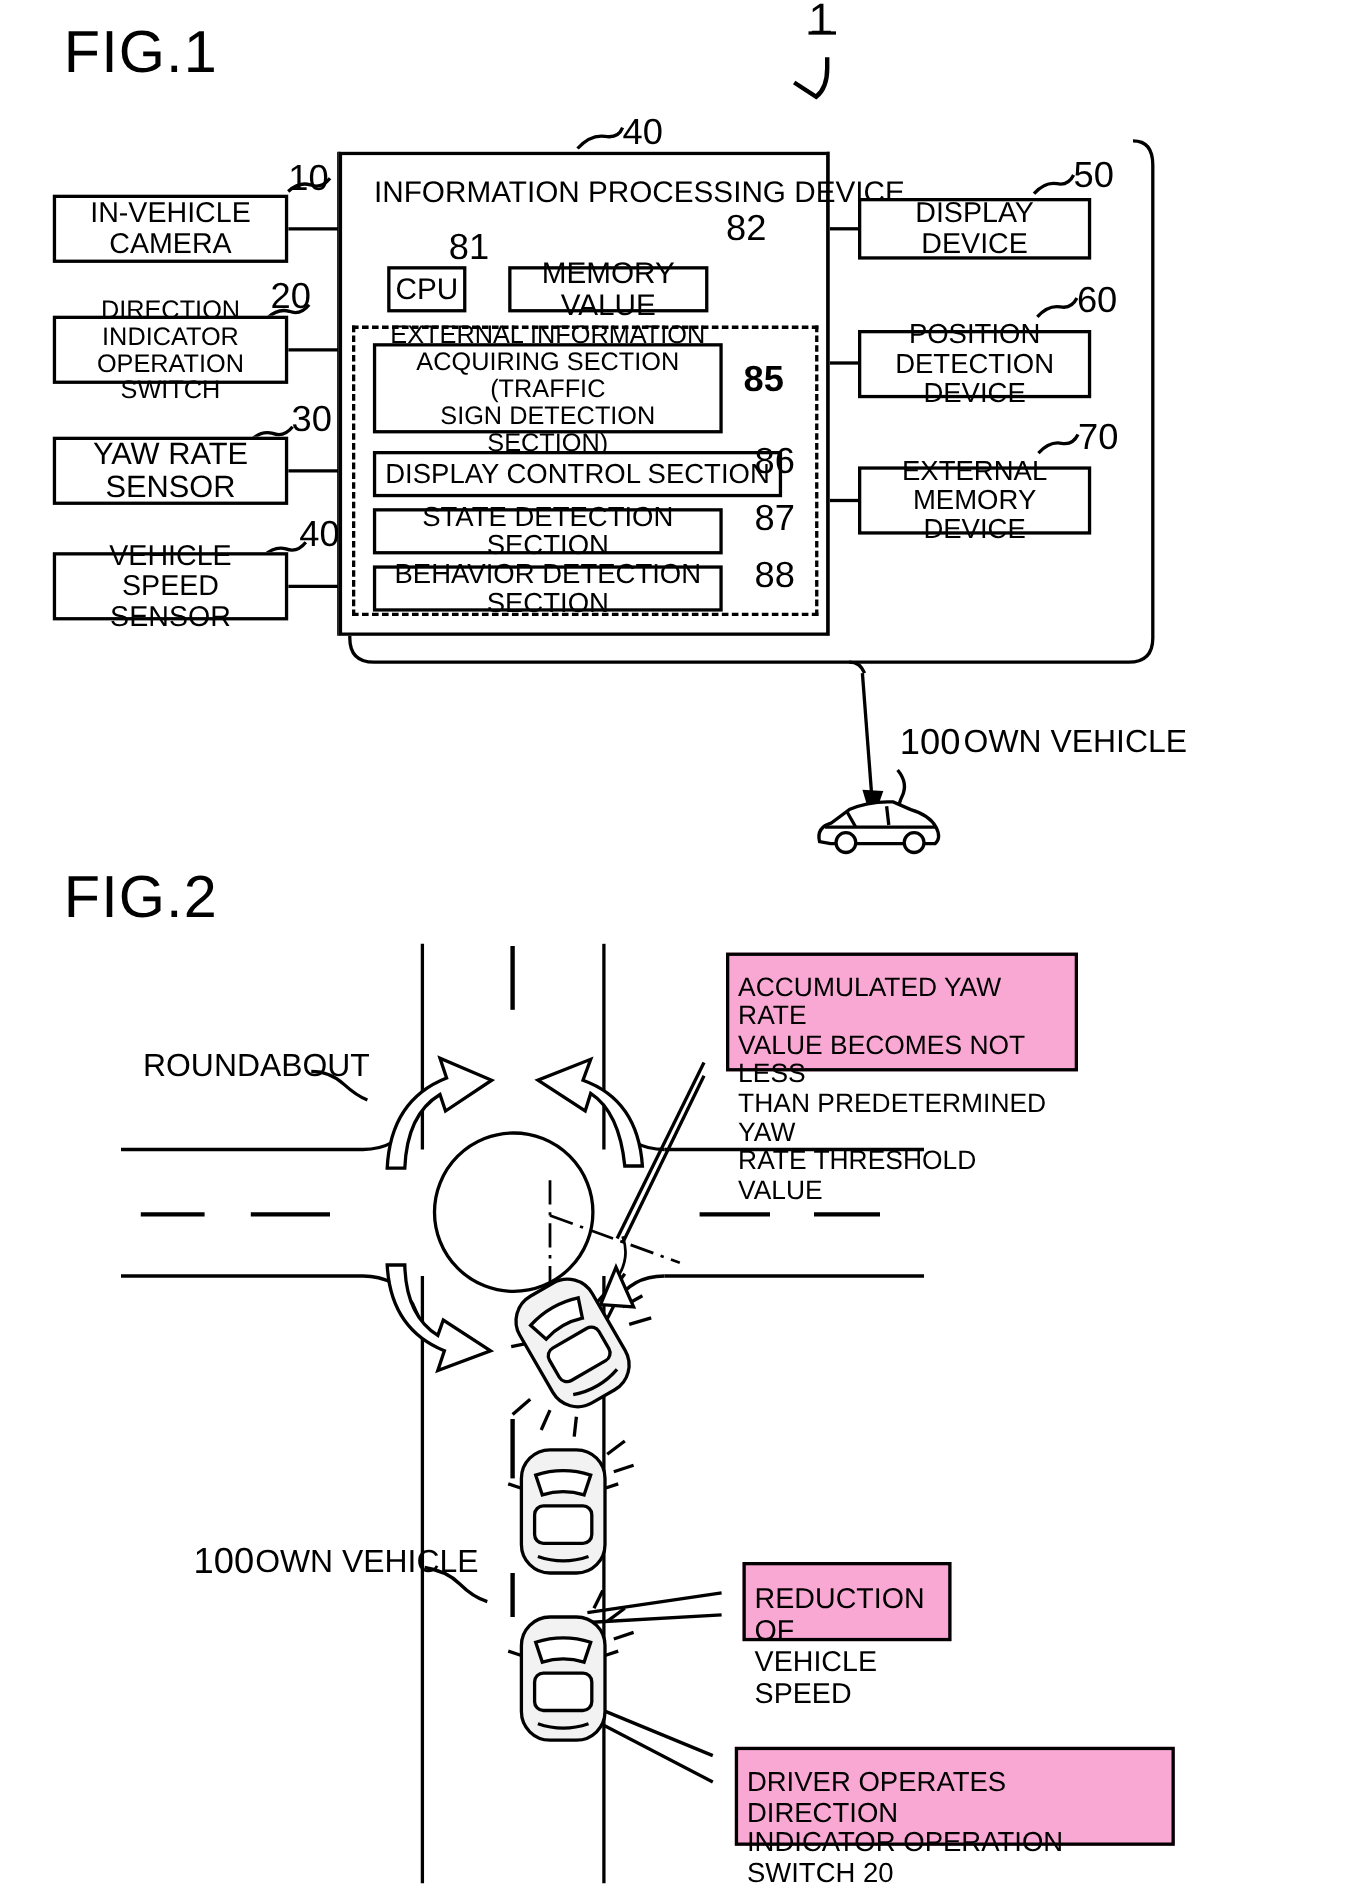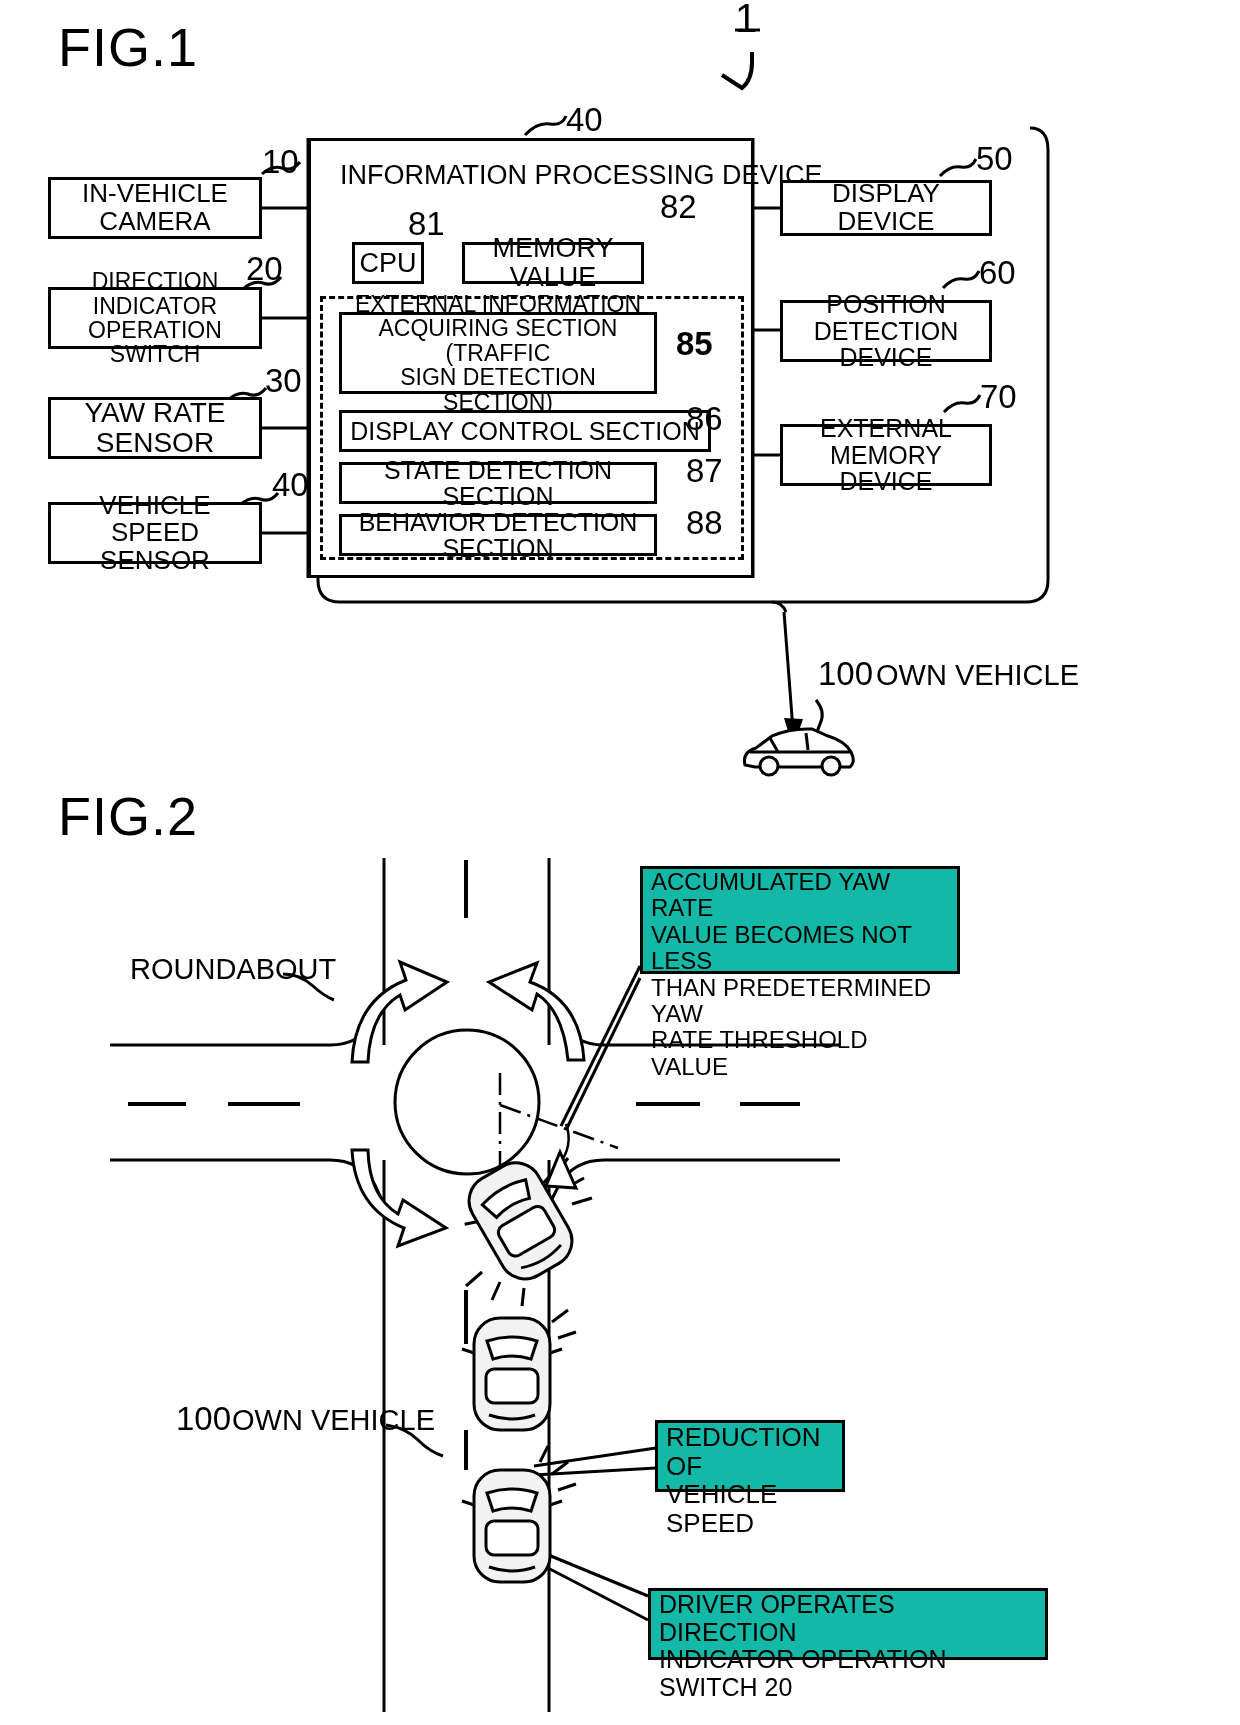--- a/index.html
+++ b/index.html
@@ -13,22 +13,22 @@
   .stage{position:absolute;left:0;top:0;width:1240px;height:1725px;}
   svg{position:absolute;left:0;top:0;}
 
   
   .bx{position:absolute;border:3px solid #000;background:#fff;
       display:flex;align-items:center;justify-content:center;text-align:center;
       box-sizing:border-box;line-height:1.06;}
   .bx span{display:block;padding:0 4px;}
   .lbl{position:absolute;font-size:31px;letter-spacing:0px;white-space:nowrap;}
   .ref{position:absolute;font-size:33px;font-weight:400;}
-  .callout{position:absolute;border:3px solid #000;background:#14b8a6;
-           box-sizing:border-box;padding:0 8px;line-height:1.1;font-size:25px;}
+  .callout{position:absolute;border:3px solid #000;background:#f9a8d4;
+           box-sizing:border-box;padding:16px 8px;line-height:1.1;font-size:25px;margin-left:20px;}
 </style>
 </head>
 <body>
 
 <div class="fig-title" id="fig1-title">FIG.1</div>
 
 <svg class="stage" width="1240" height="1725">
   <g fill="none" stroke="#000" stroke-width="3">
 
     <path d="M752 52 L752 62 Q752 80 742 88 L722 75" stroke-width="4"></path>
@@ -298,19 +298,19 @@
 VALUE BECOMES NOT LESS
 THAN PREDETERMINED YAW
 RATE THRESHOLD VALUE</span>
 </div>
 
 <div class="callout" style="left:655px;top:1420px;width:190px;height:72px;font-size:26px;">
   <span style="white-space:pre-line;display:block;">REDUCTION OF
 VEHICLE SPEED</span>
 </div>
 
-<div class="callout" style="left:648px;top:1588px;width:400px;height:72px;font-size:25px;">
+<div class="callout" style="left:648px;top:1588px;width:400px;height:90px;font-size:25px;">
   <span style="white-space:pre-line;display:block;">DRIVER OPERATES DIRECTION
 INDICATOR OPERATION SWITCH 20</span>
 </div>
 
 <div class="ref" style="left:176px;top:1400px;">100</div>
 <div class="lbl" style="left:232px;top:1404px;font-size:29px;">OWN VEHICLE</div>
 
 </body></html>

